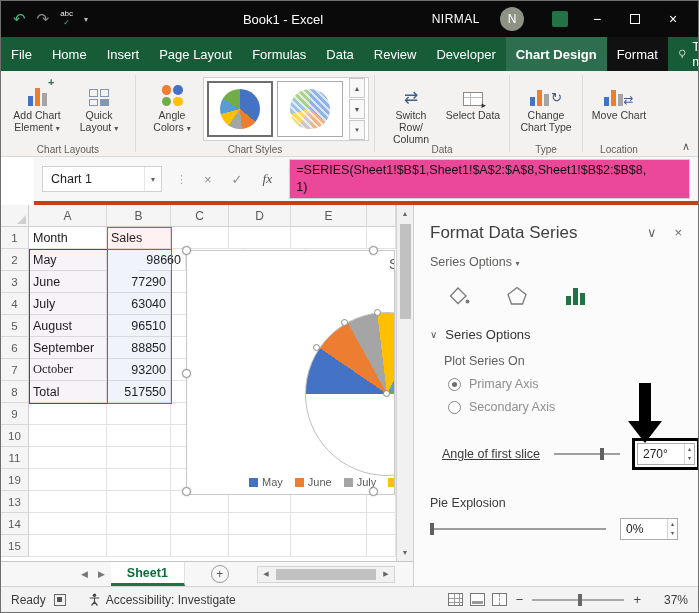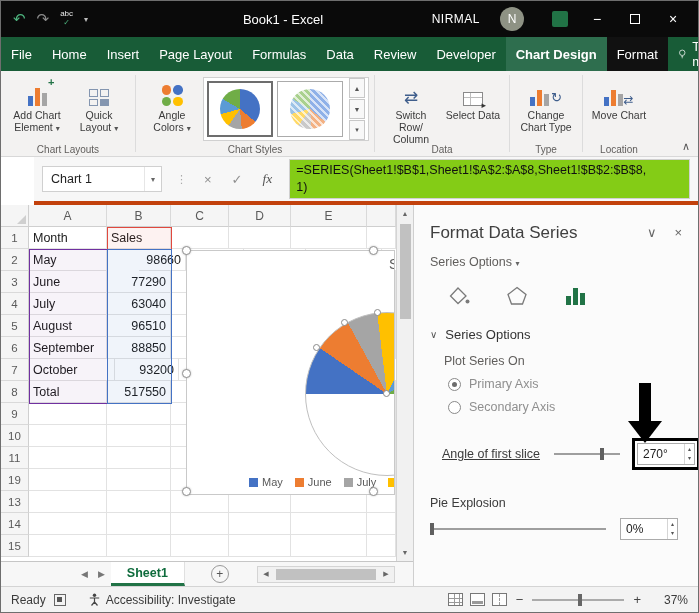--- a/index.html
+++ b/index.html
@@ -62,21 +62,21 @@
 .ic-refresh{font-size:13px;color:#3f5e8c;margin-left:2px;}
 .collapse-ribbon{position:absolute;right:8px;bottom:3px;font-size:11px;color:#555;}
 
 
 .formulabar{height:48px;background:#F7F7F7;border-bottom:4px solid #c2410c;display:flex;align-items:center;padding:0 8px;gap:14px;flex:0 0 auto;margin-left:33px;}
 .namebox{width:120px;height:26px;background:#fff;border:1px solid #D0D0D0;display:flex;align-items:center;font-size:12.5px;color:#222;padding-left:8px;flex:0 0 auto;}
 .nb-caret{margin-left:auto;padding:0 6px;color:#666;font-size:8px;border-left:1px solid #E6E6E6;align-self:stretch;display:flex;align-items:center;}
 .fb-dots{color:#aaa;font-size:11px;}
 .fb-btn{color:#8f8f8f;font-size:13px;padding:0 3px;}
 .fb-fx{font-style:italic;font-family:"Liberation Serif","DejaVu Serif",serif;color:#555;font-size:13.5px;padding:0 3px;}
-.formula{flex:1;height:40px;background:#84cc16;border:1px solid #D0D0D0;font-size:12.5px;color:#111;padding:2px 6px;line-height:17px;overflow:hidden;white-space:nowrap;}
+.formula{flex:1;height:40px;background:#ec4899;border:1px solid #D0D0D0;font-size:12.5px;color:#111;padding:2px 6px;line-height:17px;overflow:hidden;white-space:nowrap;}
 
 
 .main{flex:1;display:flex;min-height:0;}
 .sheet-col{width:412px;flex:0 0 auto;display:flex;flex-direction:column;background:#fff;}
 .grid-wrap{position:relative;flex:1;overflow:hidden;background:#fff;}
 .hdr-row{display:flex;height:22px;}
 .corner{width:28px;height:22px;background:#F5F5F5;border-right:1px solid #CFCFCF;border-bottom:1px solid #CFCFCF;position:relative;flex:none;}
 .corner::after{content:'';position:absolute;right:2px;bottom:2px;border-left:9px solid transparent;border-bottom:9px solid #CFCFCF;}
 .colhdr{height:22px;background:#F5F5F5;border-right:1px solid #D9D9D9;border-bottom:1px solid #CFCFCF;font-size:12px;color:#5A5A5A;display:flex;align-items:center;justify-content:center;}
 .grow{display:flex;height:22px;}
@@ -401,21 +401,21 @@
               <div class="rowhdr">6</div>
               <div class="cell" style="width: 78px; flex: 0 0 auto;">September</div>
               <div class="cell num" style="width: 64px; flex: 0 0 auto;">88850</div>
               <div class="cell" style="width: 58px; flex: 0 0 auto;"></div>
               <div class="cell" style="width: 62px; flex: 0 0 auto;"></div>
               <div class="cell" style="width: 76px; flex: 0 0 auto;"></div>
               <div class="cell" style="width: 29px; flex: 0 0 auto;"></div>
             </div>
             <div class="grow">
               <div class="rowhdr">7</div>
-              <div class="cell" style="width: 86px; flex: 0 0 auto;">October</div>
+              <div class="cell" style="width: 78px; flex: 0 0 auto; font-family: Liberation Serif, serif;">October</div>
               <div class="cell num" style="width: 64px; flex: 0 0 auto;">93200</div>
               <div class="cell" style="width: 58px; flex: 0 0 auto;"></div>
               <div class="cell" style="width: 62px; flex: 0 0 auto;"></div>
               <div class="cell" style="width: 76px; flex: 0 0 auto;"></div>
               <div class="cell" style="width: 29px; flex: 0 0 auto;"></div>
             </div>
             <div class="grow">
               <div class="rowhdr">8</div>
               <div class="cell" style="width: 78px; flex: 0 0 auto;">Total</div>
               <div class="cell num" style="width: 64px; flex: 0 0 auto;">517550</div>

